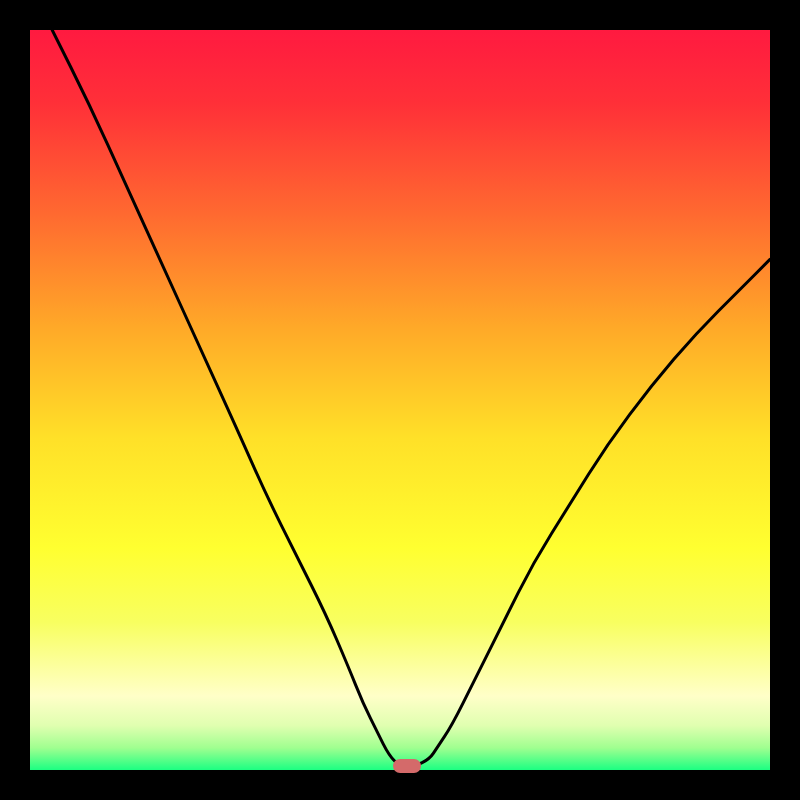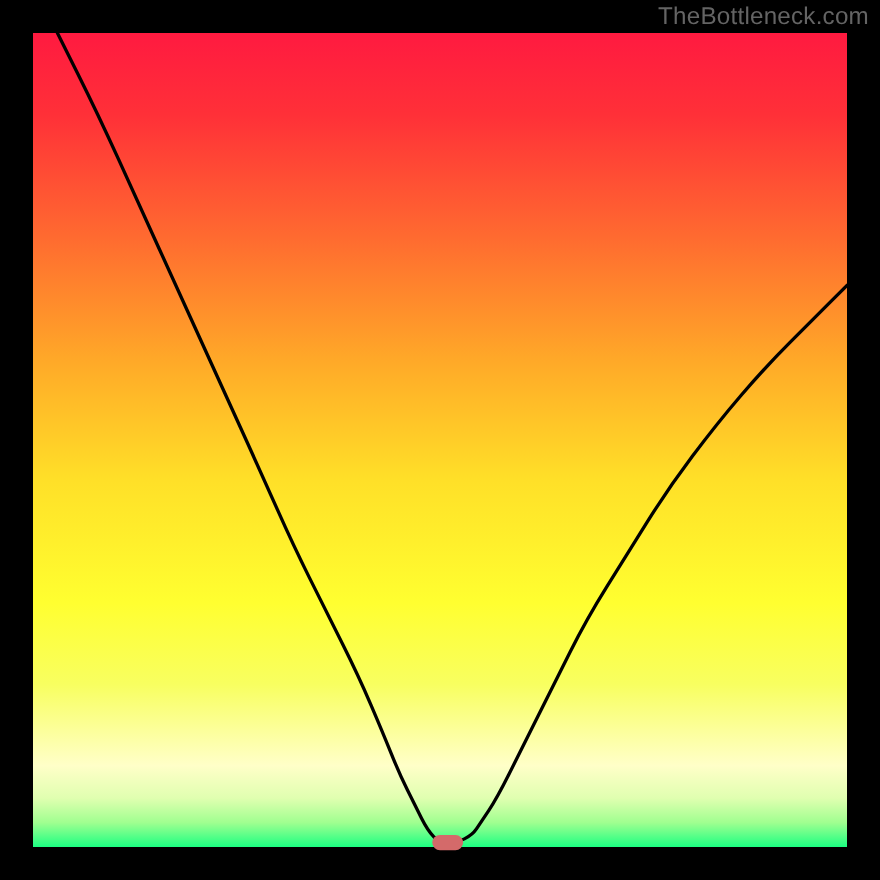--- a/index.html
+++ b/index.html
@@ -38,21 +38,20 @@
     width: 28px;
     height: 14px;
     border-radius: 7px;
     transform: translate(-50%, -50%);
   }
 </style>
 </head>
 <body>
 
 <div class="frame">
-  <div class="watermark">TheBottleneck.com</div>
 
   <svg class="plot" viewBox="0 0 740 740" preserveAspectRatio="none">
     <defs>
       <linearGradient id="bg-grad" x1="0" y1="0" x2="0" y2="1">
           <stop offset="0.0%" stop-color="#ff1a40"></stop>
           <stop offset="10.0%" stop-color="#ff3038"></stop>
           <stop offset="25.0%" stop-color="#ff6a30"></stop>
           <stop offset="40.0%" stop-color="#ffa828"></stop>
           <stop offset="55.0%" stop-color="#ffe028"></stop>
           <stop offset="70.0%" stop-color="#ffff30"></stop>

